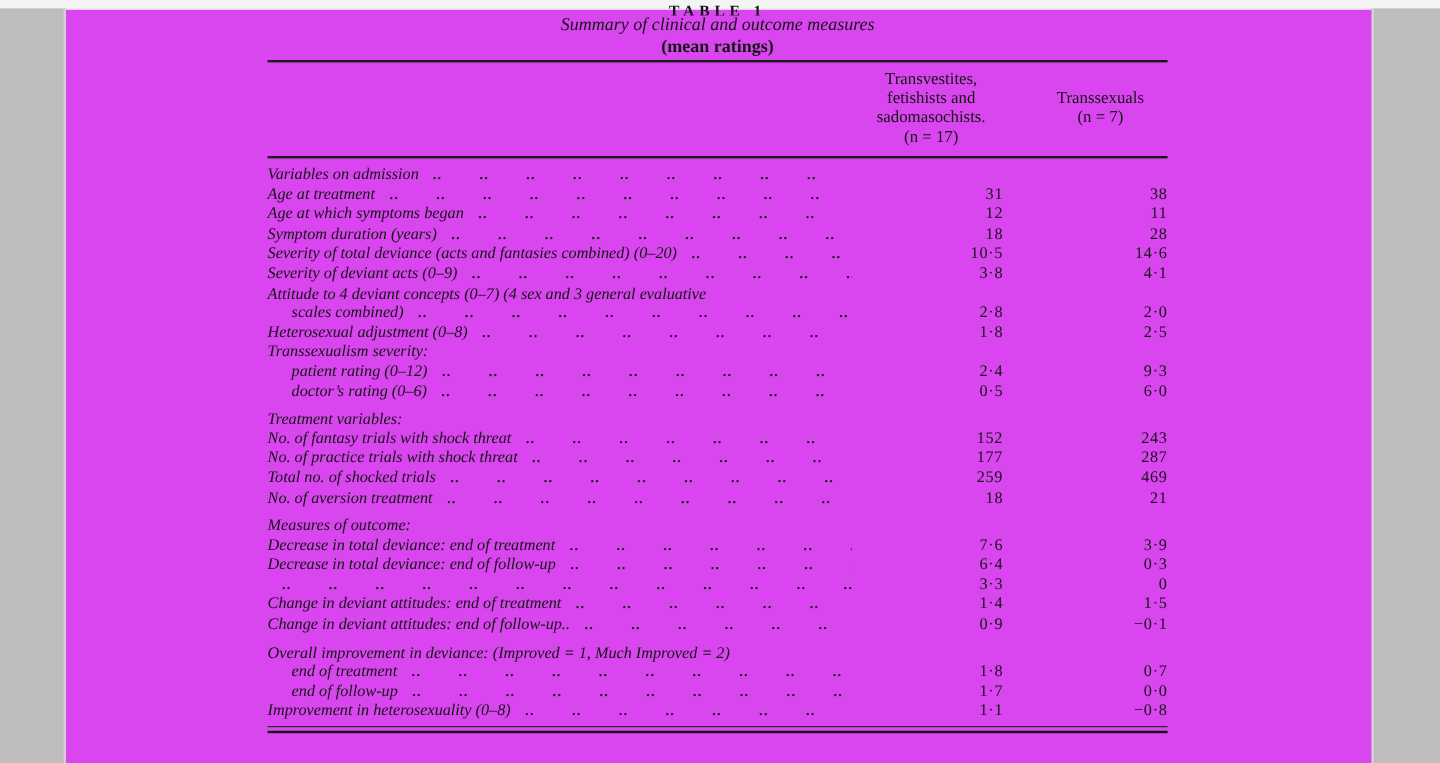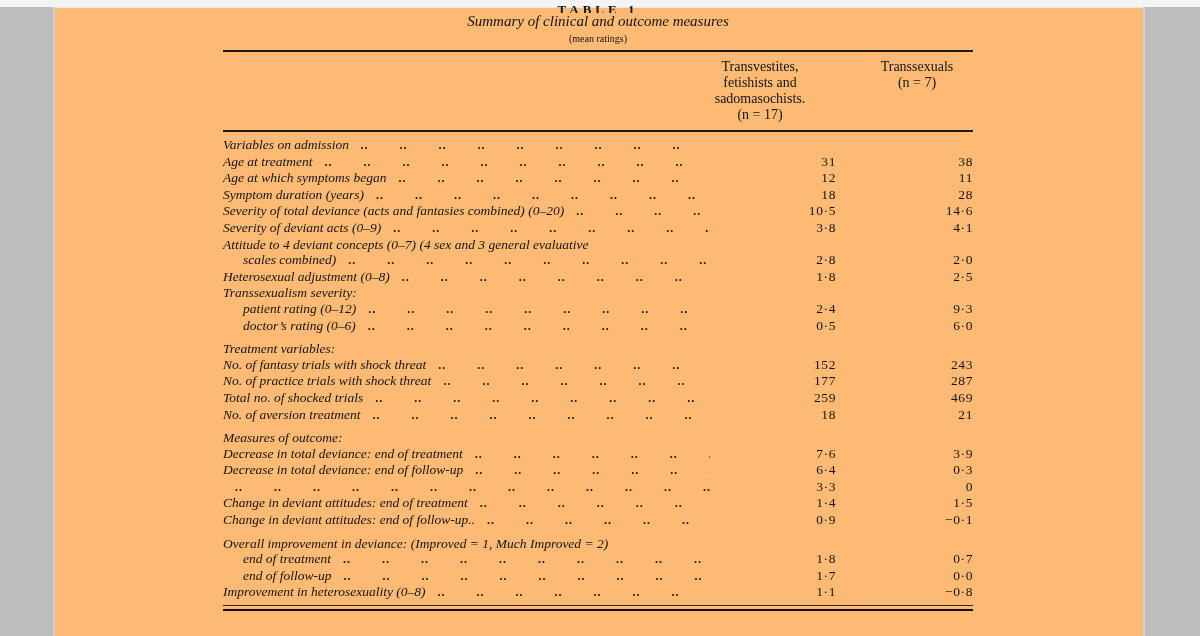--- a/index.html
+++ b/index.html
@@ -1,19 +1,19 @@
 <!DOCTYPE html>
 <html><head>
 <meta charset="utf-8">
 <style>
   html,body{margin:0;padding:0;background:#e9e9e9;}
   .screen{
     position:relative;
     width:1200px;height:636px;
-    background:#fdba74;
+    background:#d946ef;
     overflow:hidden;
     font-family:"Liberation Serif", serif;
     color:#141414;
   }
   .top-band{
     position:absolute;left:0;top:0;width:1200px;height:7px;
     background:#f4f4f5;border-bottom:1px solid #e7e7e9;
   }
   .strip{position:absolute;top:7px;bottom:0;background:#bdbdbd;}
   .strip.left{left:0;width:53px;border-right:2px solid #d2d2d2;}
@@ -27,28 +27,28 @@
   }
   .title-fragment span{
     display:inline-block;margin-top:-9px;line-height:13px;
     font-size:13px;font-weight:bold;letter-spacing:4px;
   }
   .table-title{
     font-style:italic;text-align:center;
     font-size:15px;line-height:17px;
   }
   .table-subtitle{
-    text-align:center;font-size:10px;line-height:18px;
+    text-align:center;font-size:15px;line-height:18px;font-weight:bold;
   }
   .rule{width:750px;}
   .rule-top{border-top:2.5px solid #1a1a1a;margin-top:2px;}
   .rule-mid{border-top:2px solid #1a1a1a;}
   .rule-bottom{height:3px;border-top:1.5px solid #2a2a2a;border-bottom:2.5px solid #111;}
 
-  .header-row{display:flex;align-items:flex-start;padding:7px 0 7px;gap:16px;}
+  .header-row{display:flex;align-items:center;padding:7px 0 7px;}
   .header-row .spacer{flex:1;}
   .colhead{text-align:center;font-size:14px;line-height:16px;white-space:nowrap;}
   .colhead.col1{width:120px;}
   .colhead.col2{width:112px;margin-left:25px;}
 
   #rows{padding:5px 0 4px;font-size:13.5px;}
   .row{display:flex;line-height:15.6px;white-space:nowrap;align-items:baseline;}
   .row.gap{margin-top:7px;align-items:center;}
   .row.italic{font-style:italic;}
   .row .lab{flex-shrink:0;font-style:italic;}

